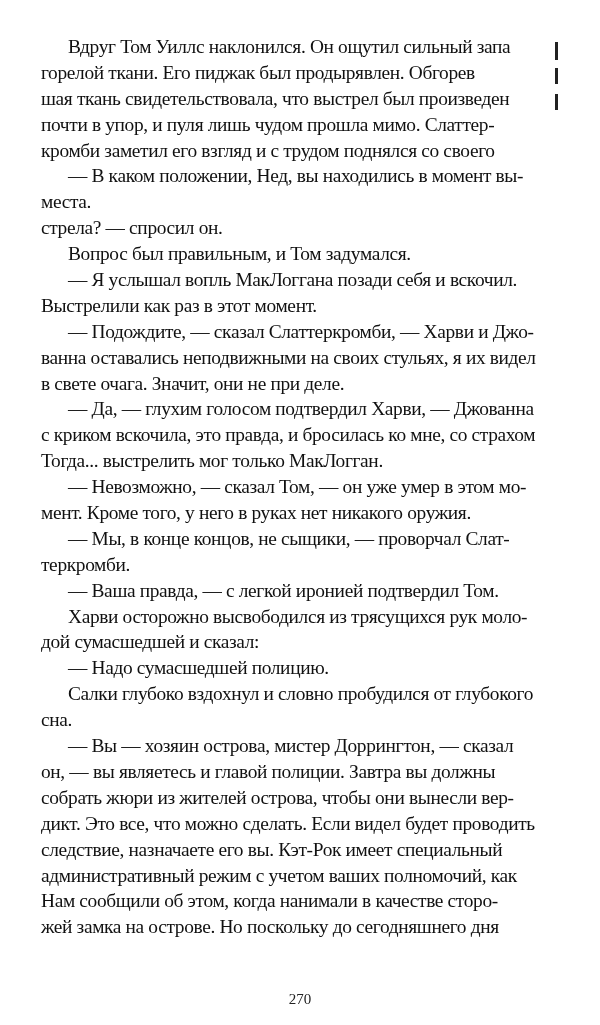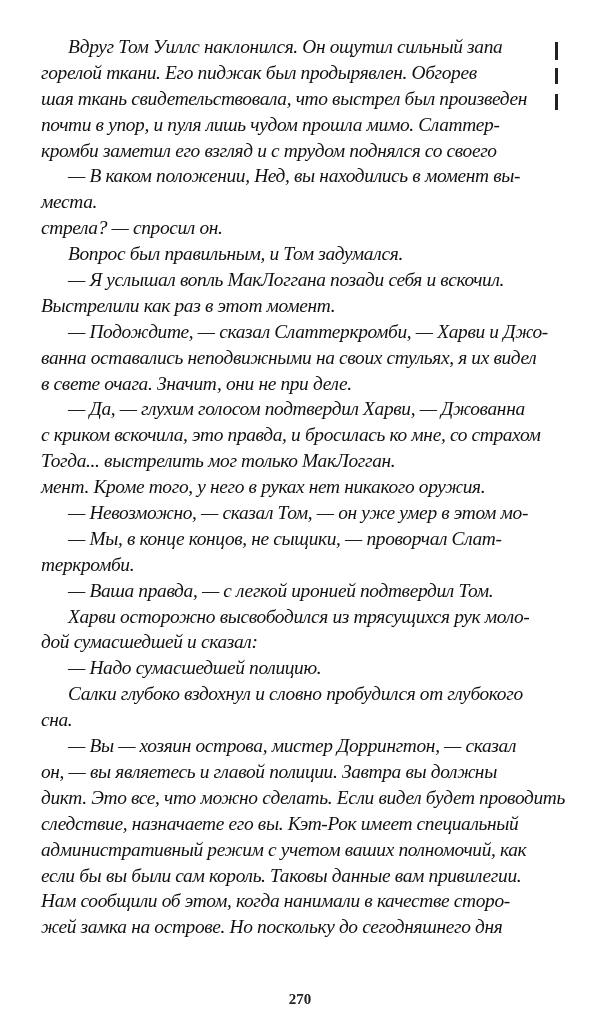--- a/index.html
+++ b/index.html
@@ -3,25 +3,25 @@
 <meta charset="utf-8">
 <style>
   html, body { margin: 0; padding: 0; background: #ffffff; }
   body { width: 600px; height: 1025px; position: relative; overflow: hidden; }
   .page {
     position: absolute; left: 41px; top: 34px; width: 515px;
     font-family: "Liberation Serif", serif;
     font-size: 19.4px; line-height: 25.9px; color: #111111;
     letter-spacing: -0.35px;
   }
-  .line { white-space: nowrap; height: 25.9px; overflow: visible; font-style: italic; }
+  .line { white-space: nowrap; height: 25.9px; overflow: visible; }
   .line.indent { padding-left: 27px; }
   .page-number {
     position: absolute; top: 991px; left: 0; width: 600px; text-align: center;
-    font-family: "Liberation Serif", serif; font-size: 15px; font-weight: bold; color: #222;
+    font-family: "Liberation Serif", serif; font-size: 15px; font-weight: normal; color: #222;
   }
   .edge { position: absolute; left: 555px; width: 3px; background: #222; }
 </style>
 </head>
 <body>
 
 <div class="page" id="page">
     <div class="line indent">Вдруг Том Уиллс наклонился. Он ощутил сильный запа</div>
     <div class="line">горелой ткани. Его пиджак был продырявлен. Обгорев</div>
     <div class="line">шая ткань свидетельствовала, что выстрел был произведен</div>
@@ -32,35 +32,35 @@
     <div class="line">стрела? — спросил он.</div>
     <div class="line indent">Вопрос был правильным, и Том задумался.</div>
     <div class="line indent">— Я услышал вопль МакЛоггана позади себя и вскочил.</div>
     <div class="line">Выстрелили как раз в этот момент.</div>
     <div class="line indent">— Подождите, — сказал Слаттеркромби, — Харви и Джо-</div>
     <div class="line">ванна оставались неподвижными на своих стульях, я их видел</div>
     <div class="line">в свете очага. Значит, они не при деле.</div>
     <div class="line indent">— Да, — глухим голосом подтвердил Харви, — Джованна</div>
     <div class="line">с криком вскочила, это правда, и бросилась ко мне, со страхом</div>
     <div class="line">Тогда... выстрелить мог только МакЛогган.</div>
+    <div class="line indent">— Невозможно, — сказал Том, — он уже умер в этом мо-</div>
     <div class="line">мент. Кроме того, у него в руках нет никакого оружия.</div>
-    <div class="line indent">— Невозможно, — сказал Том, — он уже умер в этом мо-</div>
     <div class="line indent">— Мы, в конце концов, не сыщики, — проворчал Слат-</div>
     <div class="line">теркромби.</div>
     <div class="line indent">— Ваша правда, — с легкой иронией подтвердил Том.</div>
     <div class="line indent">Харви осторожно высвободился из трясущихся рук моло-</div>
     <div class="line">дой сумасшедшей и сказал:</div>
     <div class="line indent">— Надо сумасшедшей полицию.</div>
     <div class="line indent">Салки глубоко вздохнул и словно пробудился от глубокого</div>
     <div class="line">сна.</div>
     <div class="line indent">— Вы — хозяин острова, мистер Доррингтон, — сказал</div>
     <div class="line">он, — вы являетесь и главой полиции. Завтра вы должны</div>
+    <div class="line">собрать жюри из жителей острова, чтобы они вынесли вер-</div>
     <div class="line">дикт. Это все, что можно сделать. Если видел будет проводить</div>
     <div class="line">следствие, назначаете его вы. Кэт-Рок имеет специальный</div>
     <div class="line">административный режим с учетом ваших полномочий, как</div>
-    <div class="line">если бы вы были сам король. Таковы данные вам привилегии.</div>
     <div class="line">Нам сообщили об этом, когда нанимали в качестве сторо-</div>
     <div class="line">жей замка на острове. Но поскольку до сегодняшнего дня</div>
   </div>
 <div class="edge" style="top:42px;height:18px;"></div>
 <div class="edge" style="top:68px;height:16px;"></div>
 <div class="edge" style="top:94px;height:16px;"></div>
 <div class="page-number">270</div>
 
 </body></html>

